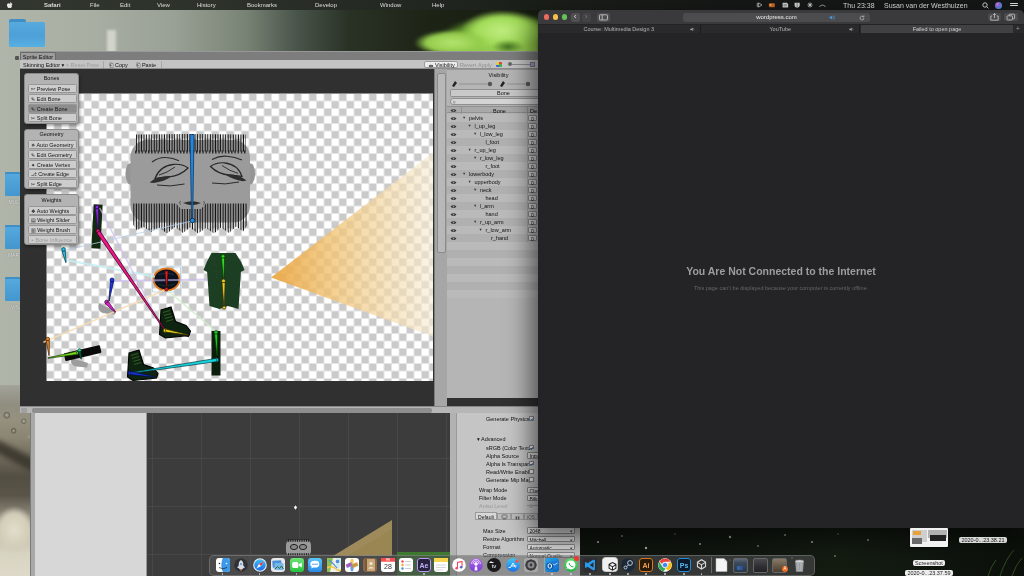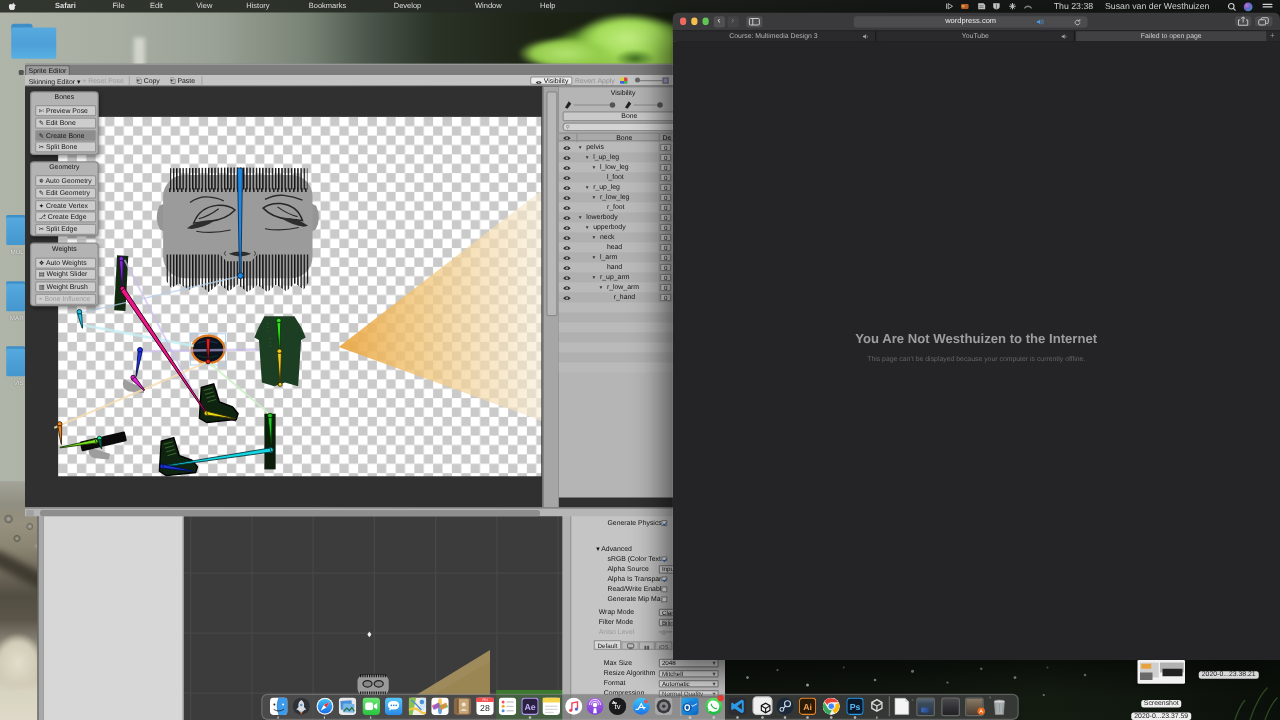--- a/index.html
+++ b/index.html
@@ -613,21 +613,21 @@
       </svg>
     <div class="abs" style="left:163.5px;top:0;width:158.5px;height:8.5px;border-right:1px solid #1b1b1d;text-align:center;line-height:8.5px;">YouTube</div>
     <svg class="abs" style="left:311px;top:2.2px;" width="5" height="4.5" viewBox="0 0 8 7">
         <path d="M0.5,2.5 h1.8 l2,-2 v6 l-2,-2 h-1.8 z" fill="#aaa"></path>
         <path d="M5.5,1.8 q1.6,1.7 0,3.4" stroke="#aaa" stroke-width="0.7" fill="none"></path>
       </svg>
     <div class="abs" style="left:323px;top:0;width:152px;height:8.5px;background:#414143;text-align:center;line-height:8.5px;color:#d0d0d0;">Failed to open page</div>
     <div class="abs" style="left:478px;top:0;line-height:8.5px;color:#999;font-size:6.5px;">+</div>
   </div>
   <div class="abs" style="left:0;top:23px;width:486px;height:495px;background:#242427;">
-    <div class="abs" style="left:0;top:232px;width:486px;text-align:center;color:#9d9d9d;font-size:10.5px;font-weight:bold;">You Are Not Westhuizen to the Internet</div>
+    <div class="abs" style="left:0;top:232px;width:486px;text-align:center;color:#9d9d9d;font-size:10.5px;font-weight:bold;">You Are Not Connected to the Internet</div>
     <div class="abs" style="left:0;top:252px;width:486px;text-align:center;color:#656565;font-size:5.5px;">This page can’t be displayed because your computer is currently offline.</div>
   </div>
 </div>
 
 <div class="abs" style="left:910px;top:528px;width:38px;height:19px;background:#f2f2f2;border-radius:1px;box-shadow:0 1px 2px rgba(0,0,0,0.4);">
   <div class="abs" style="left:1.5px;top:1.5px;width:15px;height:12px;background:#cfcfcf;"></div>
   <div class="abs" style="left:3px;top:3px;width:8px;height:4px;background:#e8a23c;"></div>
   <div class="abs" style="left:17.5px;top:1.5px;width:19px;height:8px;background:#b2b2b2;"></div>
   <div class="abs" style="left:20px;top:6.5px;width:16px;height:6.5px;background:#222;"></div>
   <div class="abs" style="left:1.5px;top:10px;width:10px;height:6px;background:#6a6a6a;"></div>

